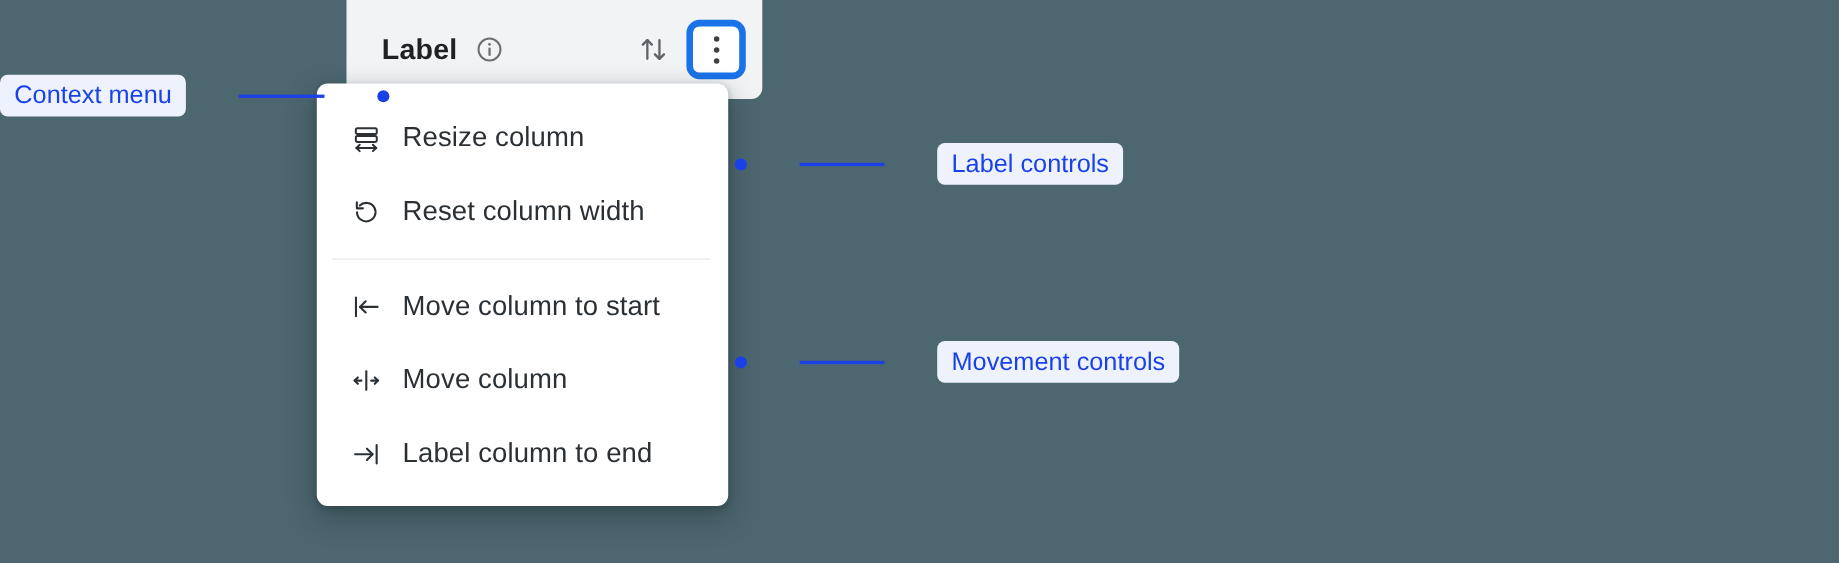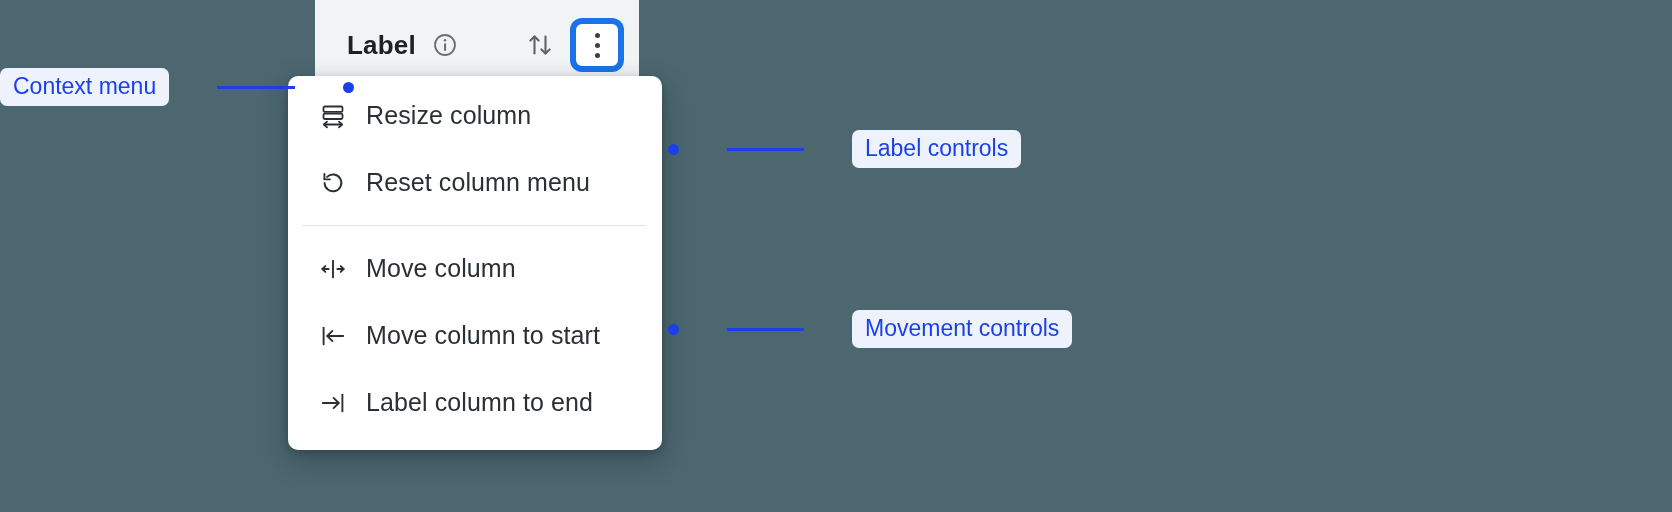--- a/index.html
+++ b/index.html
@@ -13,21 +13,21 @@
     font-family: "Liberation Sans", sans-serif;
     overflow: hidden;
     position: relative;
   }
 
   
   .col-header {
     position: absolute;
     left: 315px;
     top: 0;
-    width: 324px;
+    width: 378px;
     height: 90px;
     background: #f1f3f4;
     border-radius: 0 0 10px 10px;
     box-sizing: border-box;
     display: flex;
     align-items: center;
     padding: 0 18px 0 32px;
     z-index: 3;
   }
   .col-header-title {
@@ -80,21 +80,21 @@
   }
 
   
   .menu-panel {
     position: absolute;
     left: 288px;
     top: 76px;
     width: 374px;
     background: #ffffff;
     border-radius: 10px;
-    padding: 6px 0 14px 0;
+    padding: 16px 0 14px 0;
     box-sizing: border-box;
     box-shadow: 0 10px 26px rgba(20,28,35,.34), 0 2px 6px rgba(20,28,35,.22);
     z-index: 5;
   }
   .menu-item {
     display: flex;
     align-items: center;
     height: 67px;
     padding: 0 20px 0 30px;
     box-sizing: border-box;
@@ -208,52 +208,52 @@
     <span class="menu-item-label">Resize column</span>
   </div>
 
   <div class="menu-item">
     <span class="menu-item-icon">
       <svg width="28" height="28" viewBox="0 0 28 28" fill="none" stroke="#2b3035" stroke-width="1.9" stroke-linecap="round" stroke-linejoin="round">
         <path d="M5.6 13.9 a8.4 8.4 0 1 0 2.5 -6"></path>
         <path d="M5.4 4.9 V10.4 H10.9"></path>
       </svg>
     </span>
-    <span class="menu-item-label">Reset column menu</span>
+    <span class="menu-item-label">Reset column width</span>
   </div>
 
   <div class="menu-divider"></div>
+
+  <div class="menu-item">
+    <span class="menu-item-icon">
+      <svg width="28" height="28" viewBox="0 0 28 28" fill="none" stroke="#2b3035" stroke-width="1.9" stroke-linecap="round" stroke-linejoin="round">
+        <path d="M4.6 5.6 V22.4"></path>
+        <path d="M24.2 14 H8.4"></path>
+        <path d="M13.4 8.9 L8.3 14 L13.4 19.1"></path>
+      </svg>
+    </span>
+    <span class="menu-item-label">Move column to start</span>
+  </div>
 
   <div class="menu-item">
     <span class="menu-item-icon">
       <svg width="28" height="28" viewBox="0 0 28 28" fill="none" stroke="#2b3035" stroke-width="1.9" stroke-linecap="round" stroke-linejoin="round">
         <path d="M14 5.6 V22.4"></path>
         <path d="M3.4 14 H9.6"></path>
         <path d="M6.3 11.1 L3.4 14 L6.3 16.9"></path>
         <path d="M24.6 14 H18.4"></path>
         <path d="M21.7 11.1 L24.6 14 L21.7 16.9"></path>
       </svg>
     </span>
     <span class="menu-item-label">Move column</span>
   </div>
 
   <div class="menu-item">
     <span class="menu-item-icon">
       <svg width="28" height="28" viewBox="0 0 28 28" fill="none" stroke="#2b3035" stroke-width="1.9" stroke-linecap="round" stroke-linejoin="round">
-        <path d="M4.6 5.6 V22.4"></path>
-        <path d="M24.2 14 H8.4"></path>
-        <path d="M13.4 8.9 L8.3 14 L13.4 19.1"></path>
-      </svg>
-    </span>
-    <span class="menu-item-label">Move column to start</span>
-  </div>
-
-  <div class="menu-item">
-    <span class="menu-item-icon">
-      <svg width="28" height="28" viewBox="0 0 28 28" fill="none" stroke="#2b3035" stroke-width="1.9" stroke-linecap="round" stroke-linejoin="round">
         <path d="M23.4 5.6 V22.4"></path>
         <path d="M3.8 14 H19.6"></path>
         <path d="M14.6 8.9 L19.7 14 L14.6 19.1"></path>
       </svg>
     </span>
     <span class="menu-item-label">Label column to end</span>
   </div>
 
 </div>
 

